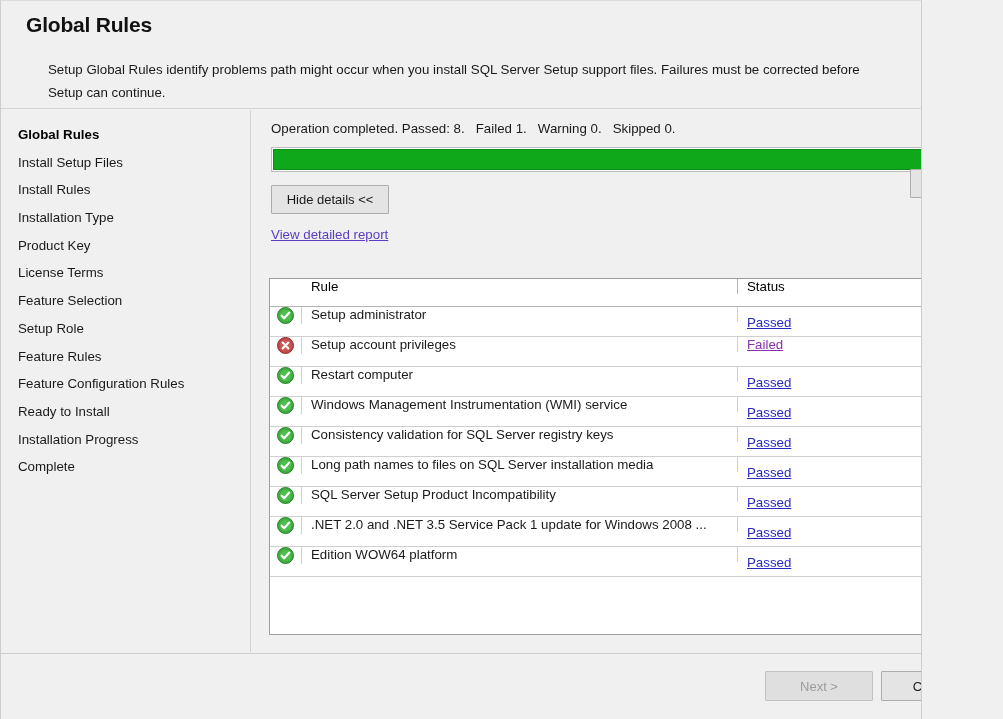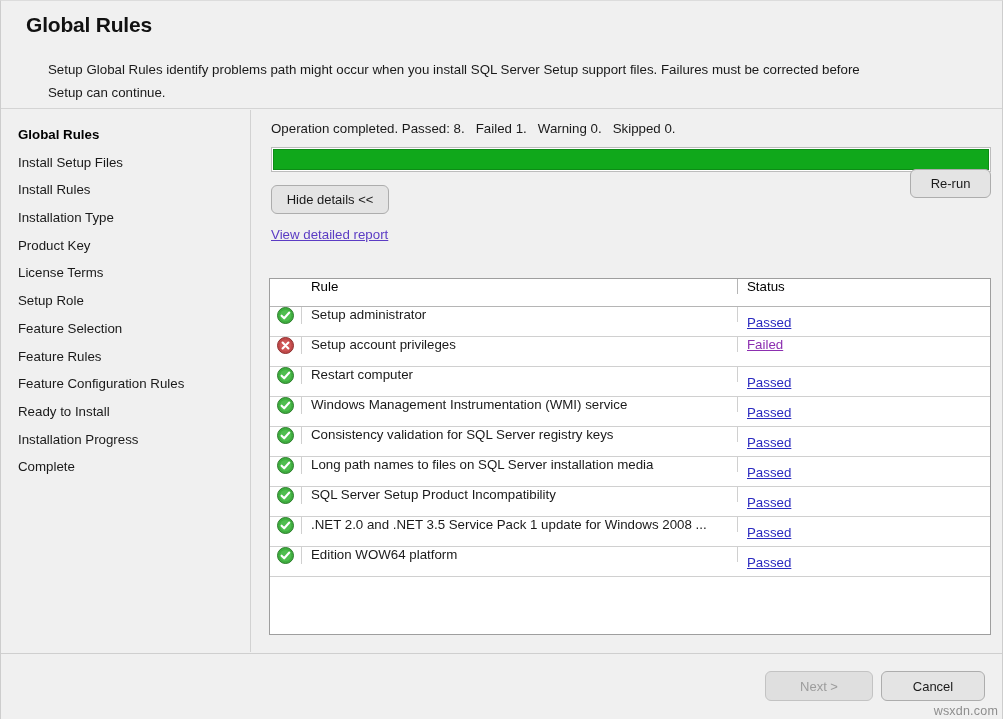--- a/index.html
+++ b/index.html
@@ -9,21 +9,21 @@
     overflow: hidden;
   }
   body {
     font-family: "Liberation Sans", sans-serif;
     background: #f0f0f0;
     color: #1b1b1b;
     -webkit-font-smoothing: antialiased;
   }
   #app {
     position: relative;
-    width: 1003px; height: 719px;
+    width: 922px; height: 719px;
     background: #f0f0f0;
     border-left: 1px solid #cdcdcd;
     border-right: 1px solid #cdcdcd;
     border-top: 1px solid #dcdcdc;
     overflow: hidden;
   }
 
   
   #header {
     position: absolute; left: 0; top: 0;
@@ -87,21 +87,21 @@
     background: #10a81b;
     border: 1px solid #0d8c16;
   }
 
   .btn {
     font-family: "Liberation Sans", sans-serif;
     font-size: 13px;
     color: #1a1a1a;
     background: #e4e4e4;
     border: 1px solid #adadad;
-    border-radius: 6px;
+    border-radius: 1px;
     cursor: pointer;
     text-align: center;
     white-space: nowrap;
     padding: 0;
   }
   .btn.disabled {
     color: #9c9c9c;
     background: #dfdfdf;
     border-color: #c3c3c3;
     cursor: default;
@@ -203,22 +203,22 @@
     <div id="page-desc">Setup Global Rules identify problems path might occur when you install SQL Server Setup support files. Failures must be corrected before Setup can continue.</div>
   </div>
 
   <div id="sidebar">
       <div class="nav-item active">Global Rules</div>
       <div class="nav-item">Install Setup Files</div>
       <div class="nav-item">Install Rules</div>
       <div class="nav-item">Installation Type</div>
       <div class="nav-item">Product Key</div>
       <div class="nav-item">License Terms</div>
+      <div class="nav-item">Feature Selection</div>
       <div class="nav-item">Setup Role</div>
-      <div class="nav-item">Feature Selection</div>
       <div class="nav-item">Feature Rules</div>
       <div class="nav-item">Feature Configuration Rules</div>
       <div class="nav-item">Ready to Install</div>
       <div class="nav-item">Installation Progress</div>
       <div class="nav-item">Complete</div>
     </div>
 
   <div id="main">
 
     <div id="status-line">Operation completed. Passed: 8.   Failed 1.   Warning 0.   Skipped 0.</div>

